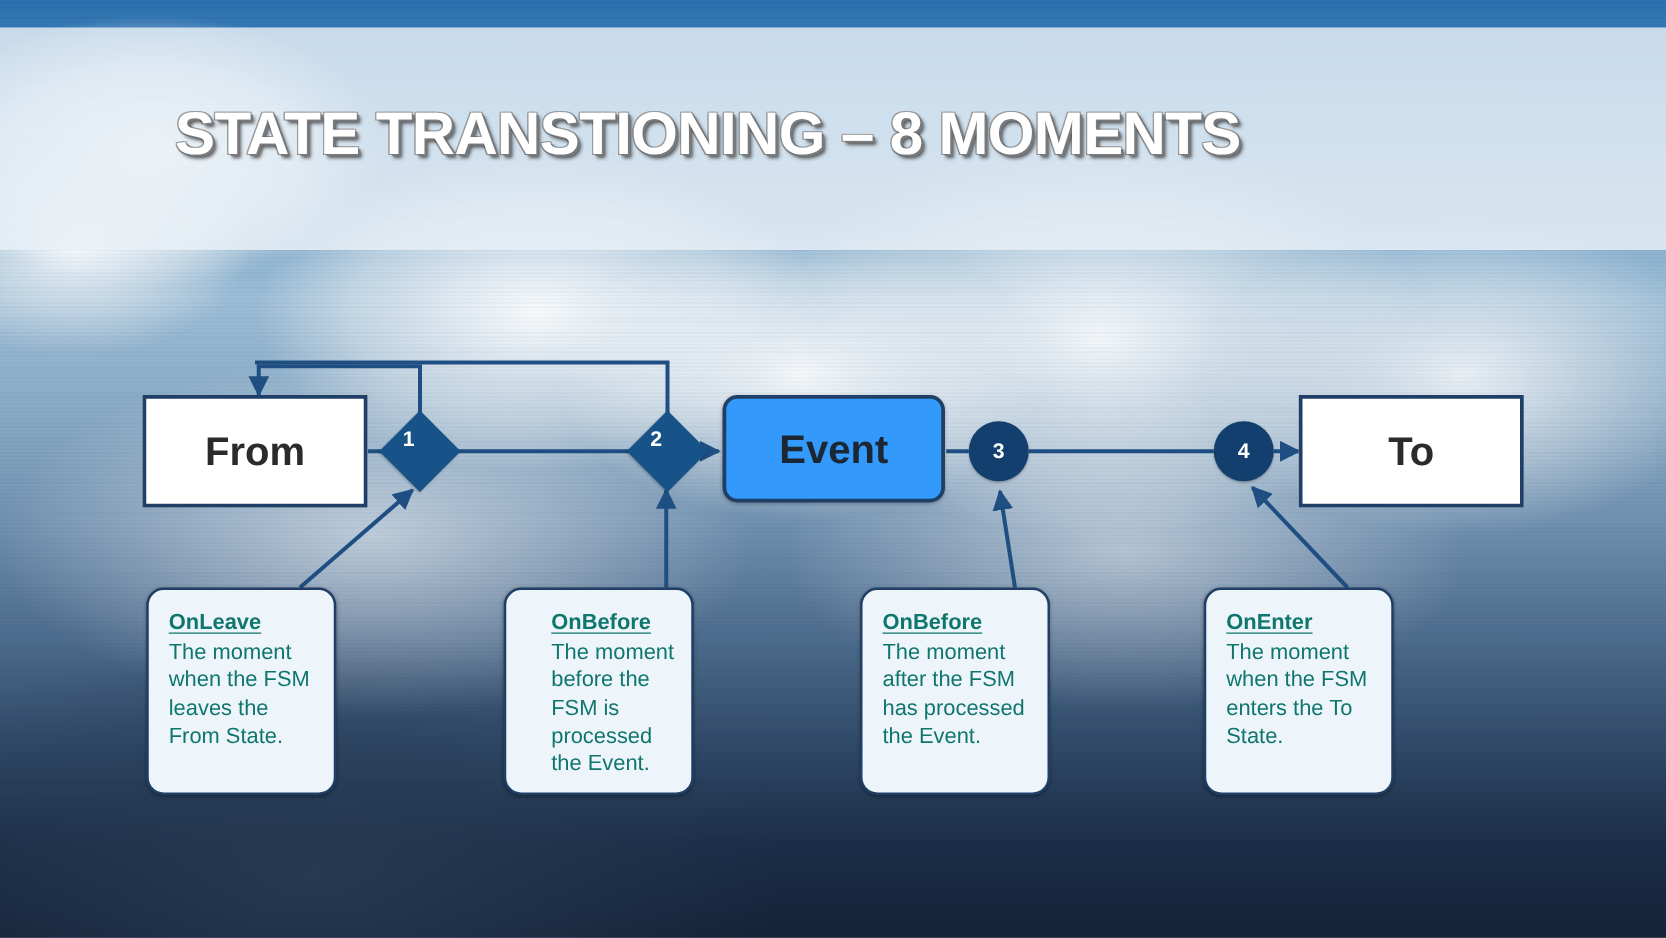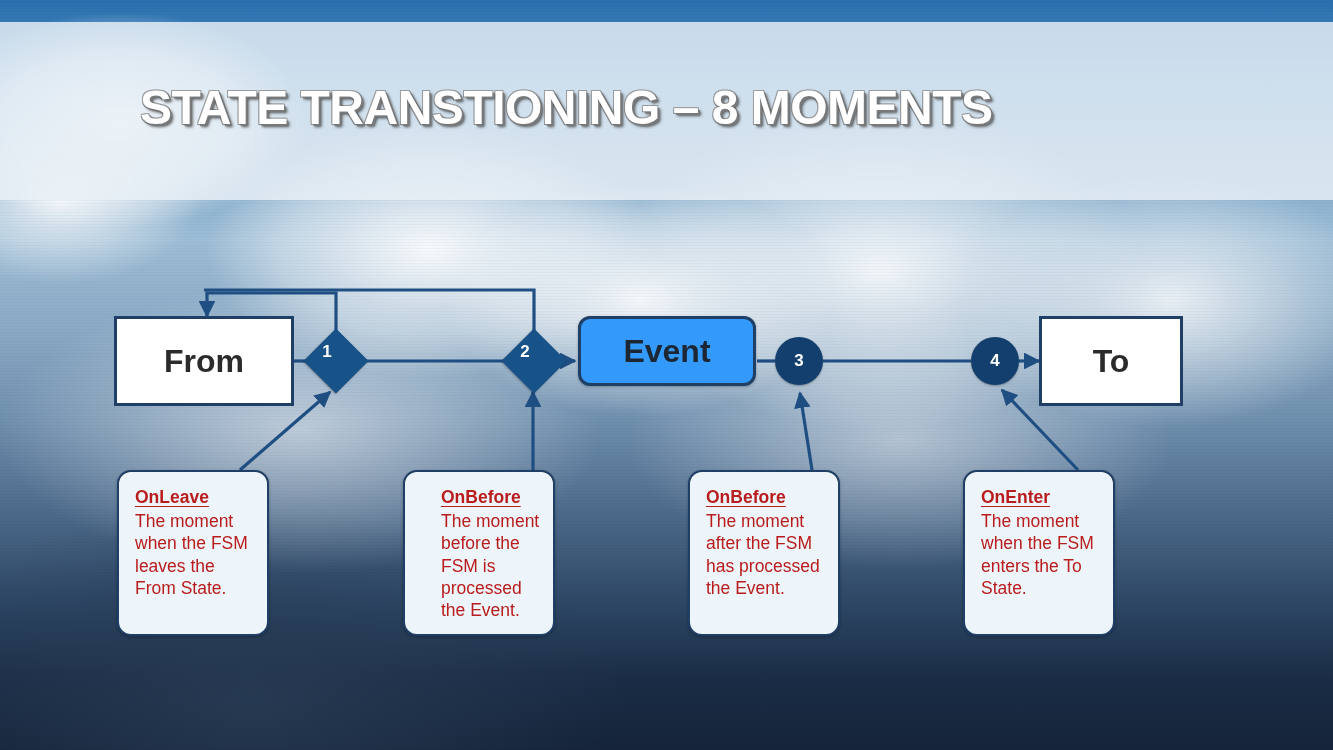--- a/index.html
+++ b/index.html
@@ -65,21 +65,21 @@
   .diamond{width:46px;height:46px;background:#175288;transform:rotate(45deg);
     box-shadow:0 1px 2px rgba(0,0,0,.3);}
   .diamond span{transform:rotate(-45deg);display:block;}
   .circle{width:48px;height:48px;border-radius:50%;background:#123f6d;
     box-shadow:0 1px 2px rgba(0,0,0,.3);}
 
   
   .callout{position:absolute;box-sizing:border-box;
     width:152px;height:166px;
     background:#eef5fa;border:2px solid #1f3f66;border-radius:14px;
-    padding:14px 12px 8px 16px;color:#b91c1c;font-size:17.5px;line-height:1.27;
+    padding:14px 12px 8px 16px;color:#0f766e;font-size:17.5px;line-height:1.27;
     box-shadow:0 1px 3px rgba(0,0,0,.3);}
   .callout .ttl{display:inline-block;font-weight:bold;text-decoration:underline;
     text-underline-offset:3px;margin-bottom:2px;}
   .callout .body{display:block;}
 </style>
 </head>
 <body>
 
 <div class="slide">
 
@@ -122,25 +122,25 @@
         <path d="M 812 470 L 800 393" marker-end="url(#ah)"></path>
 
         <path d="M 1078 470 L 1002 390" marker-end="url(#ah)"></path>
       </g>
     </svg>
 
     <div class="node state-box" style="left:114px;top:316px;width:180px;height:90px;">
       <span>From</span>
     </div>
 
-    <div class="node event-box" style="left:578px;top:316px;width:178px;height:70px;">
+    <div class="node event-box" style="left:578px;top:316px;width:178px;height:86px;">
       <span>Event</span>
     </div>
 
-    <div class="node state-box" style="left:1039px;top:316px;width:144px;height:90px;">
+    <div class="node state-box" style="left:1039px;top:316px;width:180px;height:90px;">
       <span>To</span>
     </div>
 
     <div class="marker" style="left:313px;top:338px;width:46px;height:46px;">
       <div class="diamond">
         <span>1</span>
       </div>
     </div>
 
     <div class="marker" style="left:511px;top:338px;width:46px;height:46px;">

